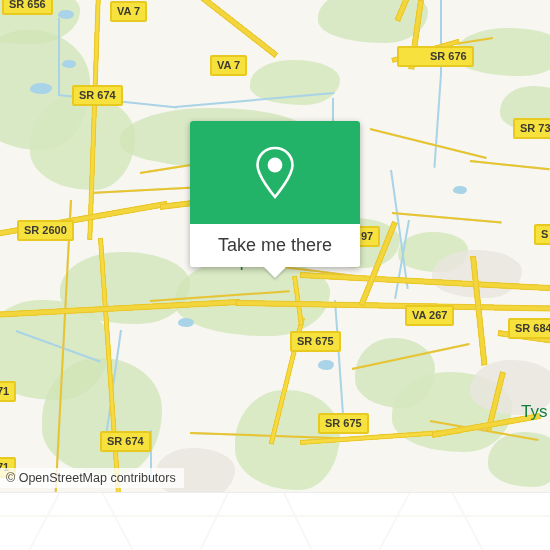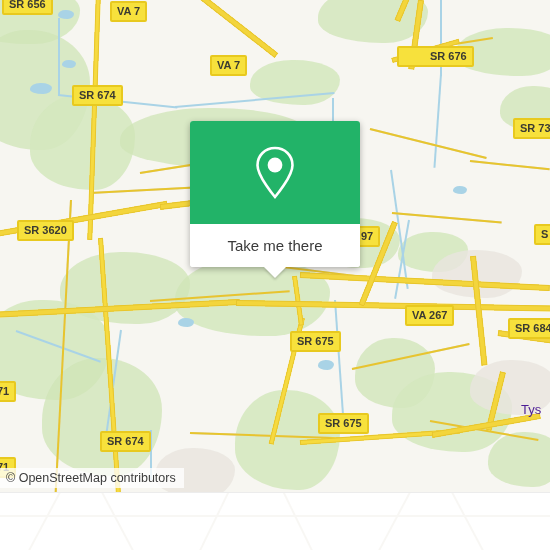--- a/index.html
+++ b/index.html
@@ -22,38 +22,38 @@
   .road{position:absolute;background:#f6da3f;box-shadow:0 0 0 1px #e7c52e inset;}
   .road.major{background:#f3d53c;}
   .road.minor{background:#ddd8cf;}
 
   .shield{
     position:absolute;background:#f7e13c;border:2px solid #e8c91f;
     color:#3b3b32;font-weight:bold;font-size:11px;line-height:15px;
     padding:1px 5px;border-radius:2px;white-space:nowrap;
     font-family:"Liberation Sans",sans-serif;
   }
-  .placelabel{position:absolute;color:#4c1d95;font-size:13px;white-space:nowrap;}
+  .placelabel{position:absolute;color:#15803d;font-size:17px;white-space:nowrap;}
 
   
   #card{
     position:absolute;left:190px;top:121px;width:170px;
     background:#ffffff;border-radius:3px;
     box-shadow:0 2px 6px rgba(0,0,0,.30);
     overflow:visible;
   }
   #card-top{
     background:#22b368;height:103px;border-radius:3px 3px 0 0;
     display:flex;align-items:center;justify-content:center;
   }
   #card-bottom{
     background:#ffffff;height:43px;border-radius:0 0 3px 3px;
     display:flex;align-items:center;justify-content:center;
   }
-  #card-bottom span{font-size:15px;color:#3a3a3a;}
+  #card-bottom span{font-size:18px;color:#3a3a3a;}
   #card-tail{
     position:absolute;left:50%;margin-left:-11px;bottom:-11px;
     width:0;height:0;border-left:11px solid transparent;
     border-right:11px solid transparent;border-top:11px solid #ffffff;
     filter:drop-shadow(0 2px 1px rgba(0,0,0,.18));
   }
 
   
   #attrib{
     position:absolute;left:0;top:468px;
@@ -166,21 +166,21 @@
 
     <div class="placelabel" style="left:215px;top:252px;">Trap</div>
     <div class="placelabel" style="left:521px;top:402px;">Tys</div>
 
     <div class="shield" style="left:2px;top:-6px;">SR 656</div>
     <div class="shield" style="left:110px;top:1px;">VA 7</div>
     <div class="shield" style="left:397px;top:46px;padding-left:31px;">SR 676</div>
     <div class="shield" style="left:210px;top:55px;">VA 7</div>
     <div class="shield" style="left:72px;top:85px;">SR 674</div>
     <div class="shield" style="left:513px;top:118px;">SR 738</div>
-    <div class="shield" style="left:17px;top:220px;">SR 3620</div>
+    <div class="shield" style="left:17px;top:220px;">SR 2600</div>
     <div class="shield" style="left:534px;top:224px;">S</div>
     <div class="shield" style="left:354px;top:226px;">97</div>
     <div class="shield" style="left:405px;top:305px;">VA 267</div>
     <div class="shield" style="left:508px;top:318px;">SR 684</div>
     <div class="shield" style="left:290px;top:331px;">SR 675</div>
     <div class="shield" style="left:-10px;top:381px;">71</div>
     <div class="shield" style="left:318px;top:413px;">SR 675</div>
     <div class="shield" style="left:100px;top:431px;">SR 674</div>
     <div class="shield" style="left:-10px;top:457px;">71</div>
 

